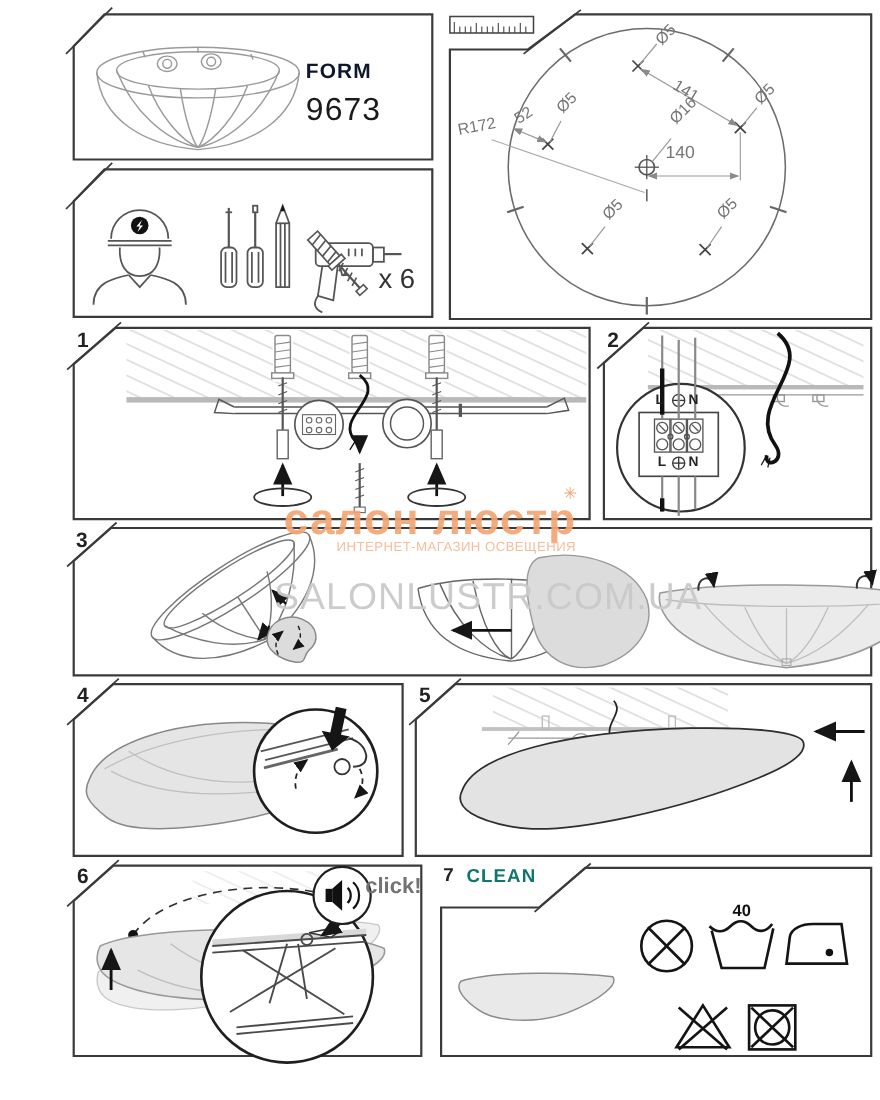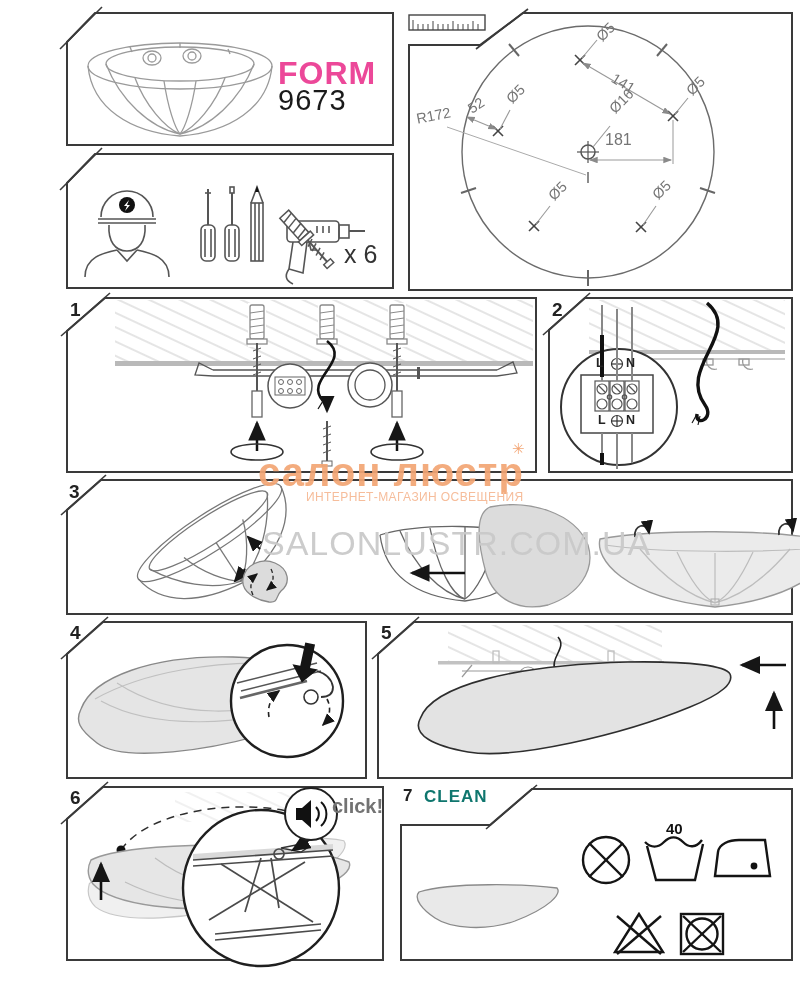--- a/index.html
+++ b/index.html
@@ -2,30 +2,30 @@
 <html><head>
 <meta charset="utf-8">
 <style>
   html,body{margin:0;padding:0;background:#fff;}
   #page{position:relative;width:800px;height:1000px;background:#fff;overflow:hidden;
         font-family:"Liberation Sans",sans-serif;}
   .panel{position:absolute;}
   .panel svg{display:block;overflow:visible;}
   .t{position:absolute;white-space:nowrap;color:#1e1e1e;font-family:"Liberation Sans",sans-serif;}
   .num{font-size:19px;font-weight:bold;color:#222;}
-  .brand{font-size:32px;font-weight:bold;letter-spacing:1px;color:#ec4899;}
+  .brand{font-size:19px;font-weight:bold;letter-spacing:1px;color:#0f172a;}
   .model{font-size:29px;font-weight:500;letter-spacing:1px;color:#1a1a1a;text-align:center;}
   .count{font-size:25px;color:#333;}
   .dim{font-size:14.5px;color:#757575;transform-origin:left top;}
   .wire-lab{font-size:12.5px;font-weight:bold;color:#222;}
   .click{font-size:20px;font-weight:bold;color:#737373;}
   .clean{font-size:17px;font-weight:bold;letter-spacing:1px;color:#0f766e;}
   .wm-title{font-size:40px;font-weight:bold;letter-spacing:1px;color:#F3A574;opacity:.92;z-index:30;text-align:center;}
   .wm-sub{font-size:12px;letter-spacing:.4px;color:#F6BD9B;z-index:30;}
-  .wm-dom{font-size:34px;font-weight:400;letter-spacing:1px;color:#CACACA;opacity:.95;z-index:25;margin-left:13px;}
+  .wm-dom{font-size:34px;font-weight:400;letter-spacing:1px;color:#CACACA;opacity:.95;z-index:25;}
   .wm-spark{font-size:15px;color:#F3A574;z-index:30;}
   .temp{font-size:15px;font-weight:bold;color:#111;z-index:12;}
 </style>
 </head>
 <body>
 
 <div id="page">
 
 <svg width="0" height="0" style="position:absolute">
   <defs>
@@ -195,21 +195,21 @@
   </svg>
 </div>
 <span class="t dim" style="left:593px;top:33px;transform:rotate(-45deg)">Ø5</span>
 <span class="t dim" style="left:683px;top:87px;transform:rotate(-45deg)">Ø5</span>
 <span class="t dim" style="left:503px;top:95px;transform:rotate(-45deg)">Ø5</span>
 <span class="t dim" style="left:545px;top:192px;transform:rotate(-45deg)">Ø5</span>
 <span class="t dim" style="left:649px;top:191px;transform:rotate(-45deg)">Ø5</span>
 <span class="t dim" style="left:465px;top:103px;transform:rotate(-33deg)">52</span>
 <span class="t dim" style="left:606px;top:105px;transform:rotate(-45deg)">Ø16</span>
 <span class="t dim" style="left:617px;top:70px;transform:rotate(31deg)">141</span>
-<span class="t dim" style="left:605px;top:131px;font-size:16px">181</span>
+<span class="t dim" style="left:605px;top:131px;font-size:16px">140</span>
 <span class="t dim" style="left:415px;top:111px;transform:rotate(-11deg)">R172</span>
 
 <div class="panel" style="left:65px;top:297px">
   <svg width="473" height="177">
     <path d="M40 1 L471 1 L471 175 L2 175 L2 34 Z" fill="#fff" stroke="#3a3a3a" stroke-width="2"></path>
     <line x1="-4" y1="39" x2="45" y2="-4" stroke="#3a3a3a" stroke-width="1.6"></line>
     <rect x="50" y="3" width="418" height="62" fill="url(#hatch)"></rect>
     <rect x="50" y="64" width="418" height="5" fill="#b9b9b9"></rect>
     <g>
       <line x1="148" y1="73" x2="432" y2="73" stroke="#555" stroke-width="1.4"></line>

